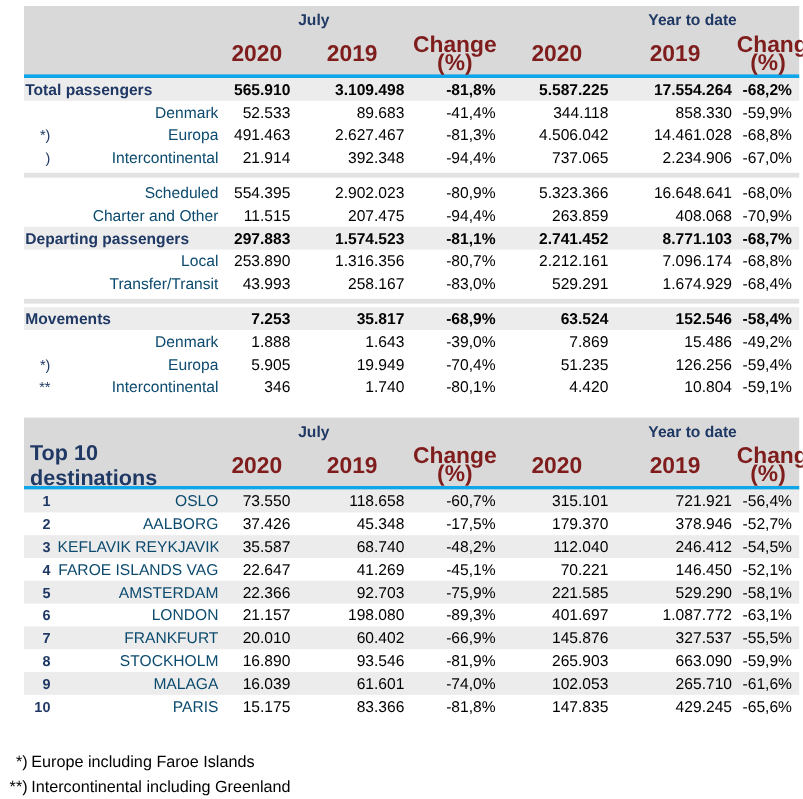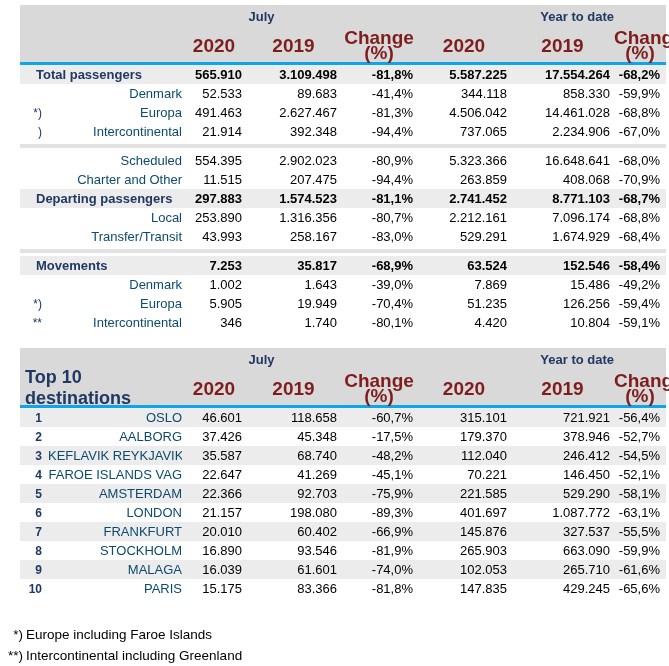--- a/index.html
+++ b/index.html
@@ -34,21 +34,21 @@
 
   
   .row{display:flex;height:19px;align-items:center;font-size:13px;}
   .gutter{width:24px;text-align:right;padding-right:2px;box-sizing:border-box;
           color:#1F3864;font-size:12px;}
   .lbl{width:138px;color:#0c4a6e;box-sizing:border-box;padding-left:4px;
        white-space:nowrap;overflow:hidden;text-align:right;}
   .val{text-align:right;box-sizing:border-box;padding-right:4px;color:#000;}
   .val.c6{padding-right:6px;}
   .row.section{background:#ECECEC;font-weight:bold;}
-  .row.section .seclbl{width:162px;color:#1F3864;padding-left:16px;
+  .row.section .seclbl{width:162px;color:#1F3864;padding-left:1px;
                        box-sizing:border-box;white-space:nowrap;}
   .row.shade{background:#ECECEC;}
   .sep{height:4px;background:#E2E2E2;margin:3px 0;}
   .rank{font-weight:bold;}
 
   
   .footnotes{margin-top:26px;font-size:13.5px;color:#000;}
   .footnote{display:flex;height:21px;align-items:center;}
   .fn-marker{width:26px;text-align:right;padding-right:3px;box-sizing:border-box;}
 </style>
@@ -172,21 +172,21 @@
           <div class="val c1">7.253</div>
           <div class="val c2">35.817</div>
           <div class="val c3">-68,9%</div>
           <div class="val c4">63.524</div>
           <div class="val c5">152.546</div>
           <div class="val c6">-58,4%</div>
         </div>
         <div class="row sub">
           <div class="gutter"></div>
           <div class="lbl">Denmark</div>
-          <div class="val c1">1.002</div>
+          <div class="val c1">1.888</div>
           <div class="val c2">1.643</div>
           <div class="val c3">-39,0%</div>
           <div class="val c4">7.869</div>
           <div class="val c5">15.486</div>
           <div class="val c6">-49,2%</div>
         </div>
         <div class="row sub">
           <div class="gutter">*)</div>
           <div class="lbl">Europa</div>
           <div class="val c1">5.905</div>
@@ -225,21 +225,21 @@
         <div class="h-col c3">Change (%)</div>
         <div class="h-col c4">2020</div>
         <div class="h-col c5">2019</div>
         <div class="h-col c6">Change (%)</div>
       </div>
     </div>
     <div id="t2rows">
         <div class="row shade">
           <div class="gutter rank">1</div>
           <div class="lbl">OSLO</div>
-          <div class="val c1">46.601</div>
+          <div class="val c1">73.550</div>
           <div class="val c2">118.658</div>
           <div class="val c3">-60,7%</div>
           <div class="val c4">315.101</div>
           <div class="val c5">721.921</div>
           <div class="val c6">-56,4%</div>
         </div>
         <div class="row">
           <div class="gutter rank">2</div>
           <div class="lbl">AALBORG</div>
           <div class="val c1">37.426</div>

